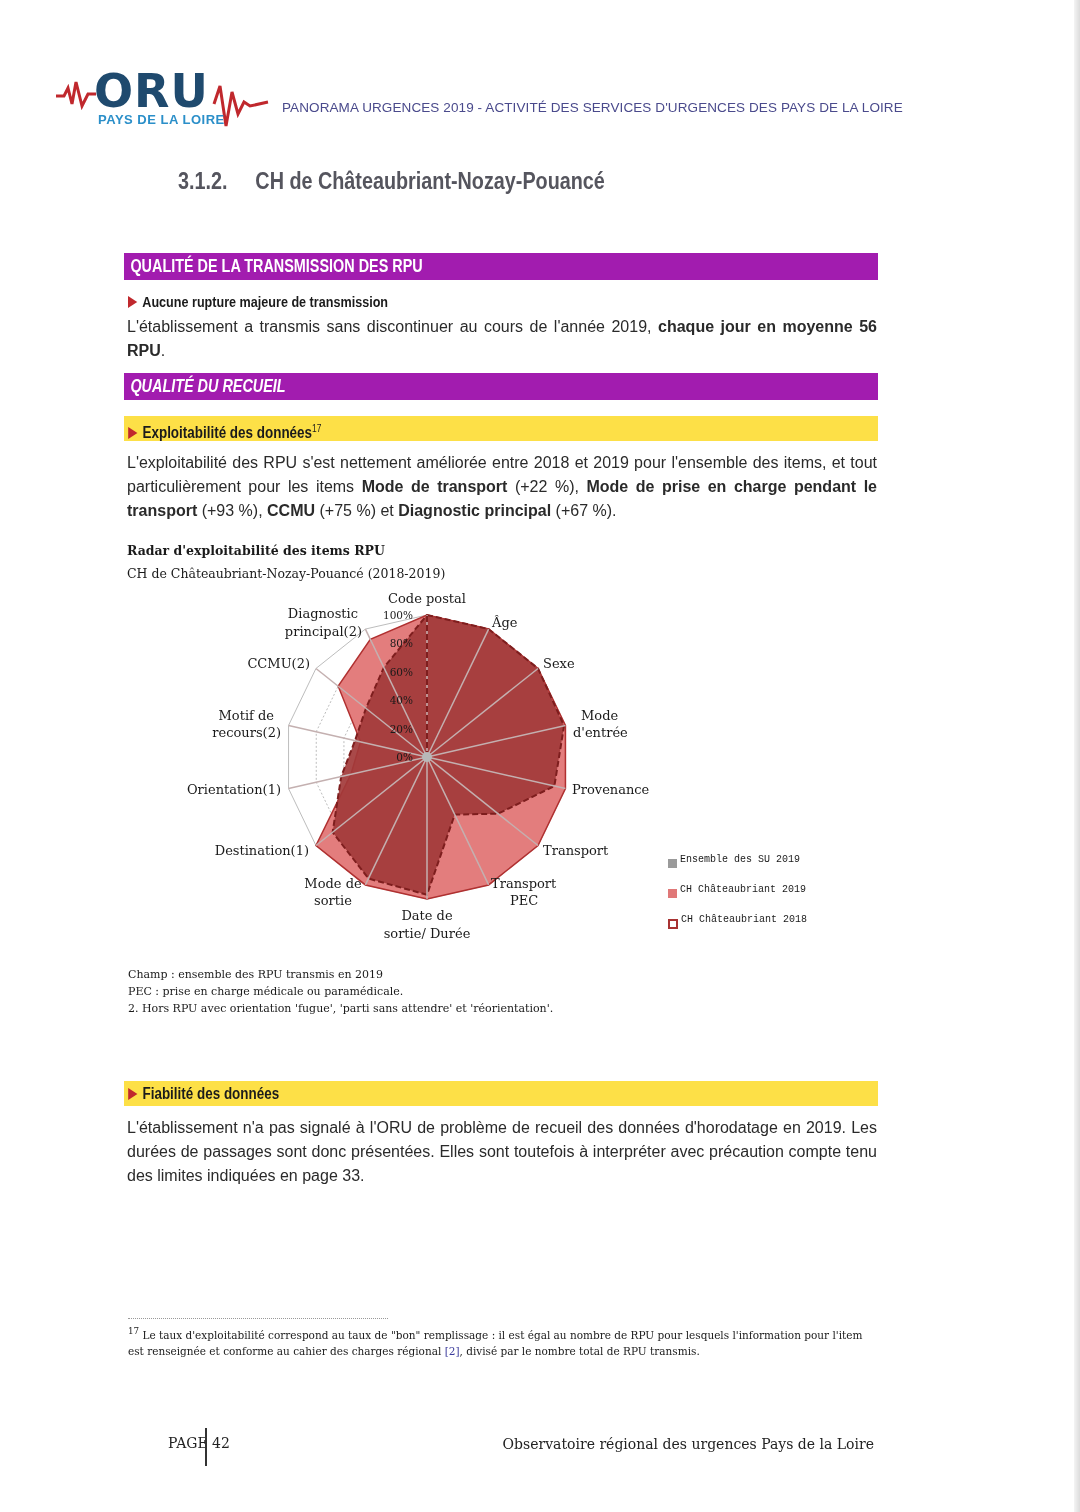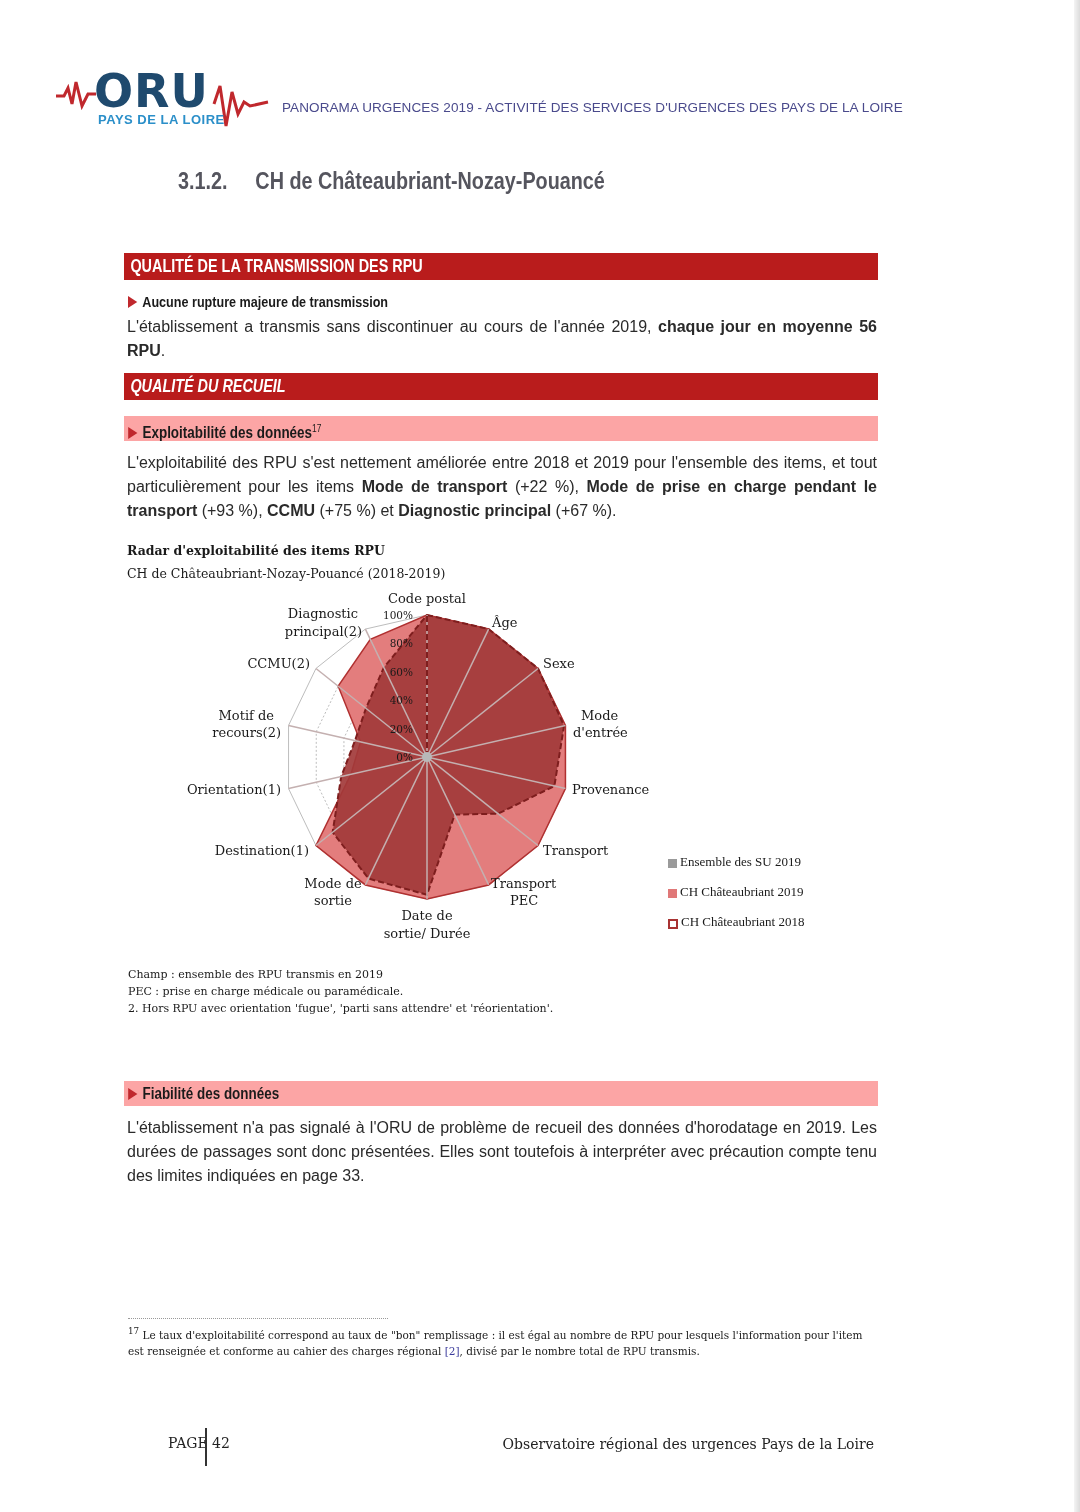--- a/index.html
+++ b/index.html
@@ -8,36 +8,36 @@
     font-family: "Liberation Sans", sans-serif; color: #222;
   }
   .page-edge { position: absolute; right: 0; top: 0; width: 6px; height: 1512px; background: linear-gradient(to right, #f4f4f4, #dcdcdc); }
   .logo { position: absolute; left: 56px; top: 66px; width: 215px; height: 66px; }
   .logo-oru { position: absolute; left: 38px; top: 0; font-family: "DejaVu Sans", sans-serif; font-weight: bold; font-size: 46px; letter-spacing: 1px; color: #1f4a6e; line-height: 50px; }
   .logo-sub { position: absolute; left: 42px; top: 46px; font-size: 13px; font-weight: bold; color: #2b8fc9; letter-spacing: 0.5px; }
   .logo svg { position: absolute; left: 0; top: 0; }
   .header-title { position: absolute; left: 282px; top: 100px; font-size: 13.5px; color: #4a4a8c; letter-spacing: 0.1px; }
   .section-title { position: absolute; left: 178px; top: 168px; font-size: 23px; font-weight: bold; color: #55555e; font-family: "Liberation Sans", sans-serif; transform: scaleX(0.86); transform-origin: left; white-space: nowrap; }
   .section-title .num { margin-right: 26px; }
-  .bar-blue { position: absolute; left: 124px; width: 754px; height: 27px; background: #b91c1c; color: #fff; font-weight: bold; font-size: 18px; line-height: 27px; }
+  .bar-blue { position: absolute; left: 124px; width: 754px; height: 27px; background: #a21caf; color: #fff; font-weight: bold; font-size: 18px; line-height: 27px; }
   .bar-blue span { display: inline-block; padding-left: 8px; transform: scaleX(0.8); transform-origin: left; white-space: nowrap; }
-  .bar-grey { position: absolute; left: 124px; width: 754px; height: 25px; background: #fca5a5; font-weight: bold; font-size: 16px; line-height: 25px; color: #1b1b1b; }
+  .bar-grey { position: absolute; left: 124px; width: 754px; height: 25px; background: #fde047; font-weight: bold; font-size: 16px; line-height: 25px; color: #1b1b1b; }
   .bar-grey .inner, .sub-head .inner { display: inline-block; transform: scaleX(0.84); transform-origin: left; white-space: nowrap; }
   .tri { display: inline-block; width: 0; height: 0; border-top: 6px solid transparent; border-bottom: 6px solid transparent; border-left: 11px solid #c0282d; margin-right: 6px; vertical-align: -1px; }
   .bar-grey .tri { margin-left: 5px; }
   .sup { font-size: 10px; vertical-align: super; font-weight: normal; }
   .sub-head { position: absolute; left: 128px; top: 293px; font-size: 15px; font-weight: bold; color: #1b1b1b; }
   .para { position: absolute; left: 127px; width: 750px; font-size: 16px; color: #2a2a2a; line-height: 24px; text-align: justify; }
   .para b { font-weight: bold; }
   .chart-title { position: absolute; left: 127px; top: 543px; font-family: "DejaVu Serif", serif; font-size: 12.5px; font-weight: bold; color: #1a1a1a; }
   .chart-sub { position: absolute; left: 127px; top: 566px; font-family: "DejaVu Serif", serif; font-size: 12.5px; color: #1a1a1a; }
   .radar { position: absolute; left: 0; top: 0; }
   .axis-label { font-family: "DejaVu Serif", serif; font-size: 13px; fill: #1a1a1a; }
   .tick-label { font-family: "DejaVu Serif", serif; font-size: 10.5px; fill: #1a1a1a; }
-  .legend { position: absolute; left: 668px; top: 854px; font-family: Liberation Serif, serif; font-size: 13px; color: #1a1a1a; }
+  .legend { position: absolute; left: 668px; top: 854px; font-family: Liberation Mono, monospace; font-size: 10px; color: #1a1a1a; }
   .legend-item { height: 30px; display: flex; align-items: flex-start; }
   .sw { display: inline-block; width: 9px; height: 9px; margin-right: 3px; margin-top: 5px; }
   .notes { position: absolute; left: 128px; top: 966px; font-family: "DejaVu Serif", serif; font-size: 11px; line-height: 17px; color: #1a1a1a; }
   .fn-rule { position: absolute; left: 128px; top: 1318px; width: 260px; border-top: 1px dotted #999; }
   .footnote { position: absolute; left: 128px; top: 1323px; width: 750px; font-family: "DejaVu Serif", serif; font-size: 10.5px; line-height: 16px; color: #1a1a1a; }
   .footnote .ref { color: #3b3b9c; }
   .footer-page { position: absolute; left: 124px; top: 1435px; font-family: "DejaVu Serif", serif; font-size: 14px; color: #222; margin-left: 44px; }
   .footer-rule { position: absolute; left: 205px; top: 1428px; height: 38px; border-left: 2px solid #333; }
   .footer-org { position: absolute; right: 206px; top: 1436px; font-family: "DejaVu Serif", serif; font-size: 14px; color: #222; }
 </style>

